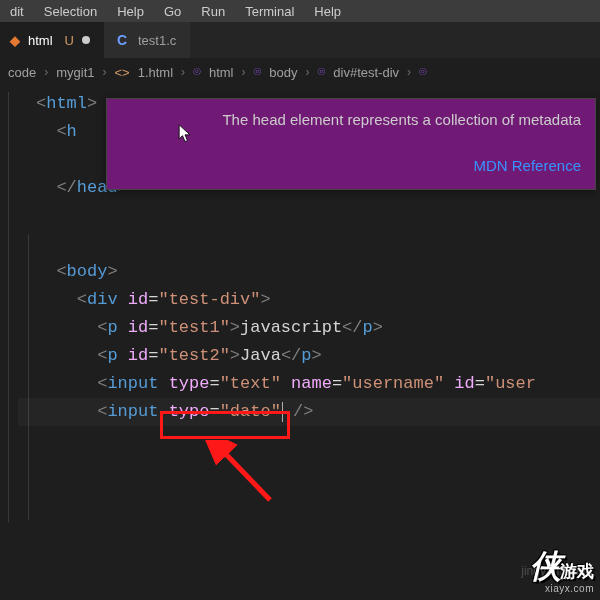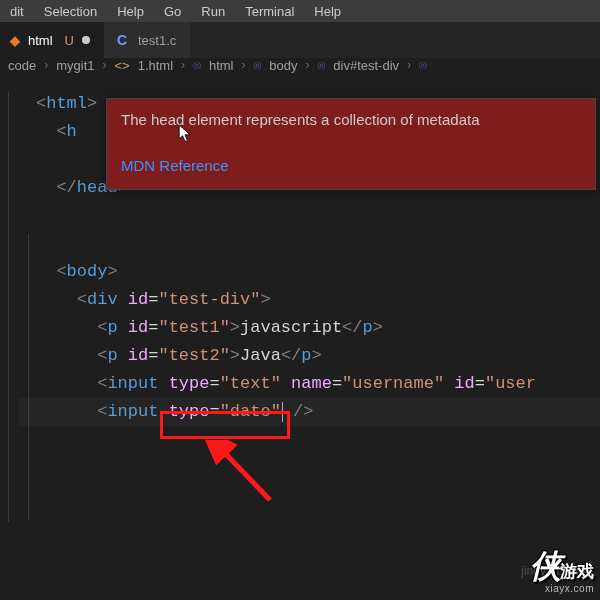--- a/index.html
+++ b/index.html
@@ -51,21 +51,21 @@
     background:#cccccc;
   }
   .tab .ustat { color:#d19a66; margin-left:4px; }
   .tab .icon-html { color:#e37933; font-weight:bold; font-size:13px; }
   .tab .icon-c { color:#6b9eff; font-weight:bold; font-size:14px; width:16px; text-align:center;}
   
   .breadcrumbs {
     height:28px;
     background:#1e1e1e;
     display:flex;
-    align-items:flex-start;
+    align-items:center;
     color:#a0a0a0;
     font-size:13px;
     padding-left:8px;
     gap:4px;
     white-space:nowrap;
     overflow:hidden;
   }
   .breadcrumbs .chev { color:#6e6e6e; margin:0 4px; font-size:12px;}
   .breadcrumbs .bc-icon { display:inline-flex; align-items:center; margin-right:4px;}
   .tagico { color:#d19a66; }
@@ -92,29 +92,30 @@
   .attr { color:#f0abfc; }
   .val { color:#ce9178; }
   .txt { color:#d4d4d4; }
   .hlrow { background:rgba(255,255,255,0.03); }
   
   .hover {
     position:absolute;
     left:106px;
     top:98px;
     width:490px;
-    background:#7f1d1d;
+    background:#701a75;
     border:1px solid #454545;
     box-shadow:0 2px 8px rgba(0,0,0,0.4);
     padding:10px 14px 12px 14px;
     font-family:"Segoe UI",sans-serif;
     font-size:15px;
     line-height:22px;
     z-index:5;
     color:#cccccc;
+    text-align:right;
   }
   .hover .link { color:#3794ff; margin-top:24px; display:block; cursor:pointer;}
   
   .cursor-arrow {
     position:absolute;
     left:178px;
     top:124px;
     z-index:6;
     width:14px;
     height:20px;

